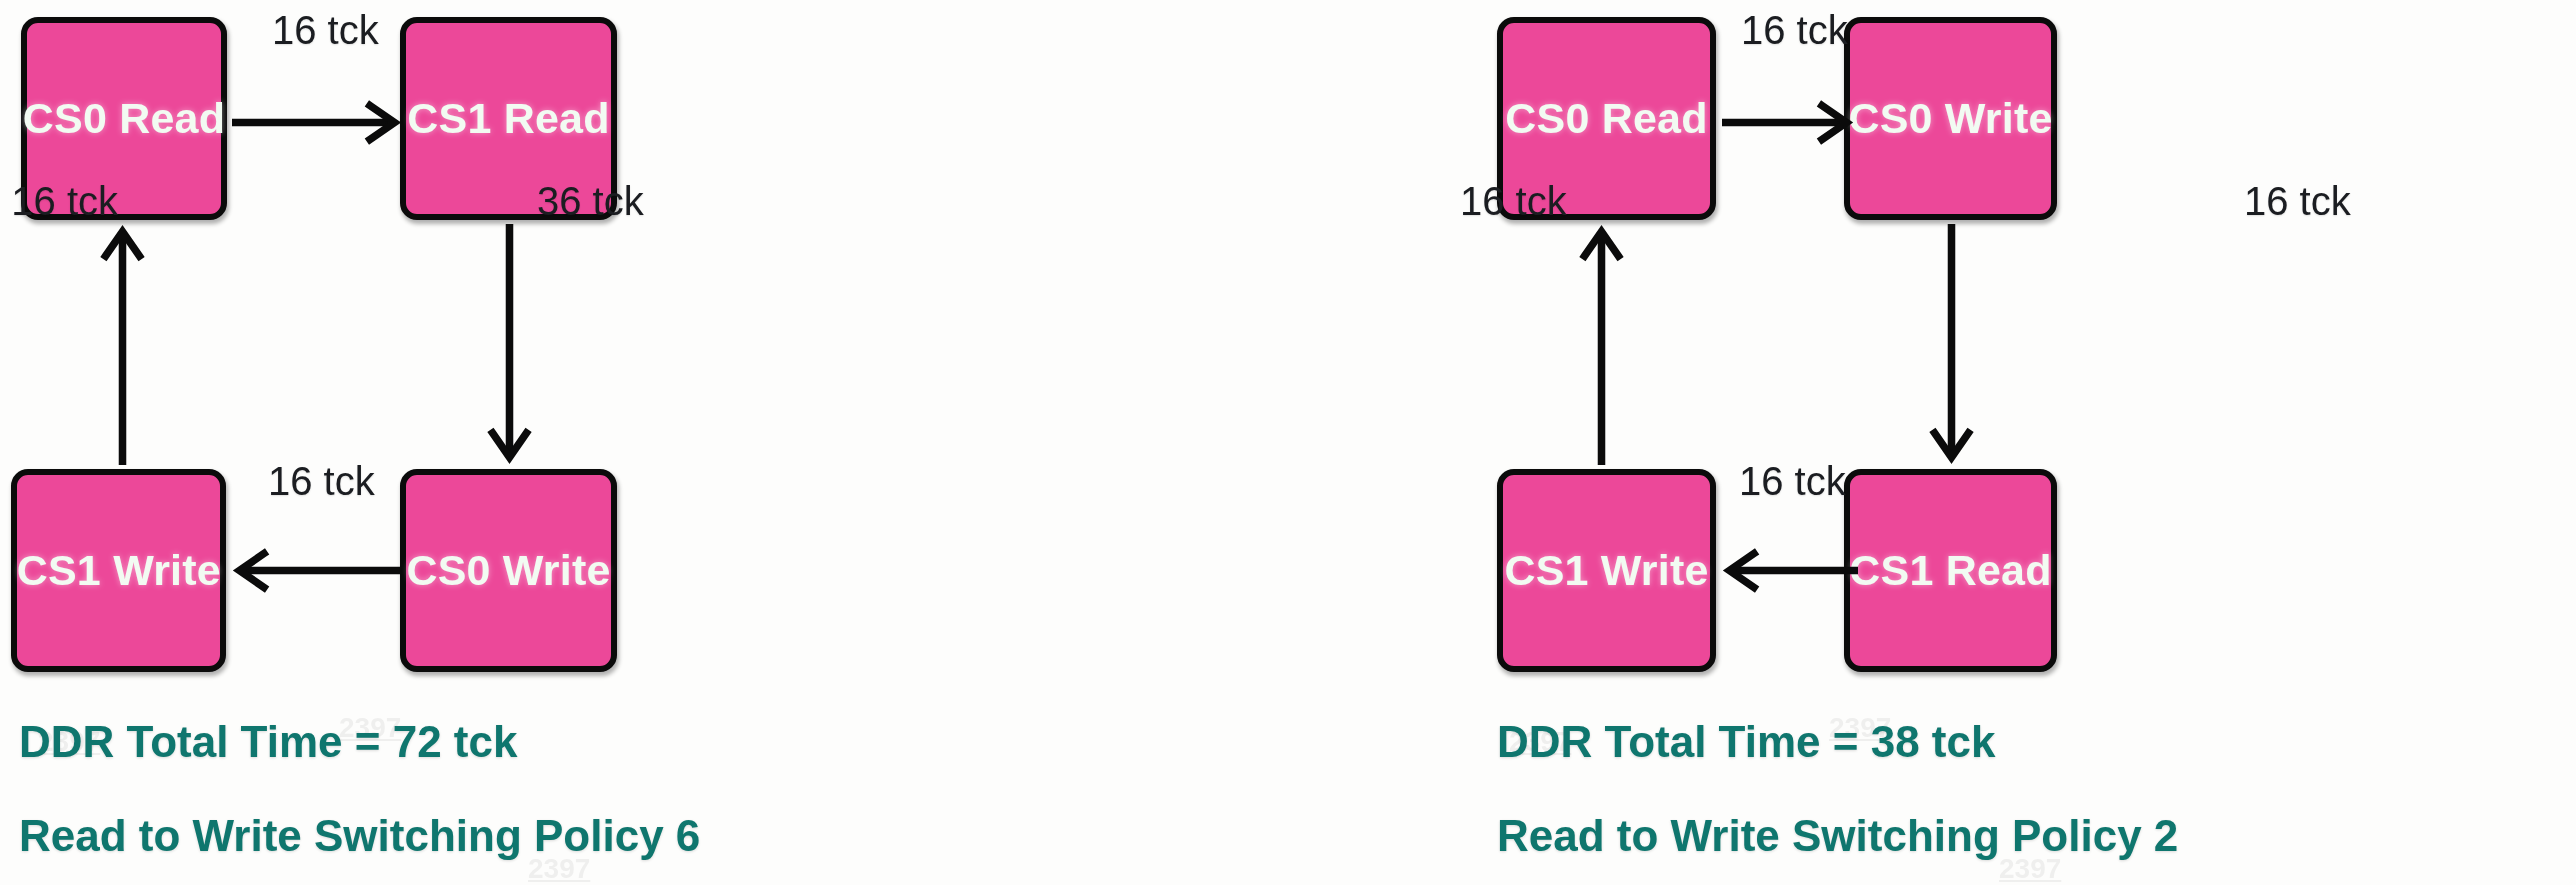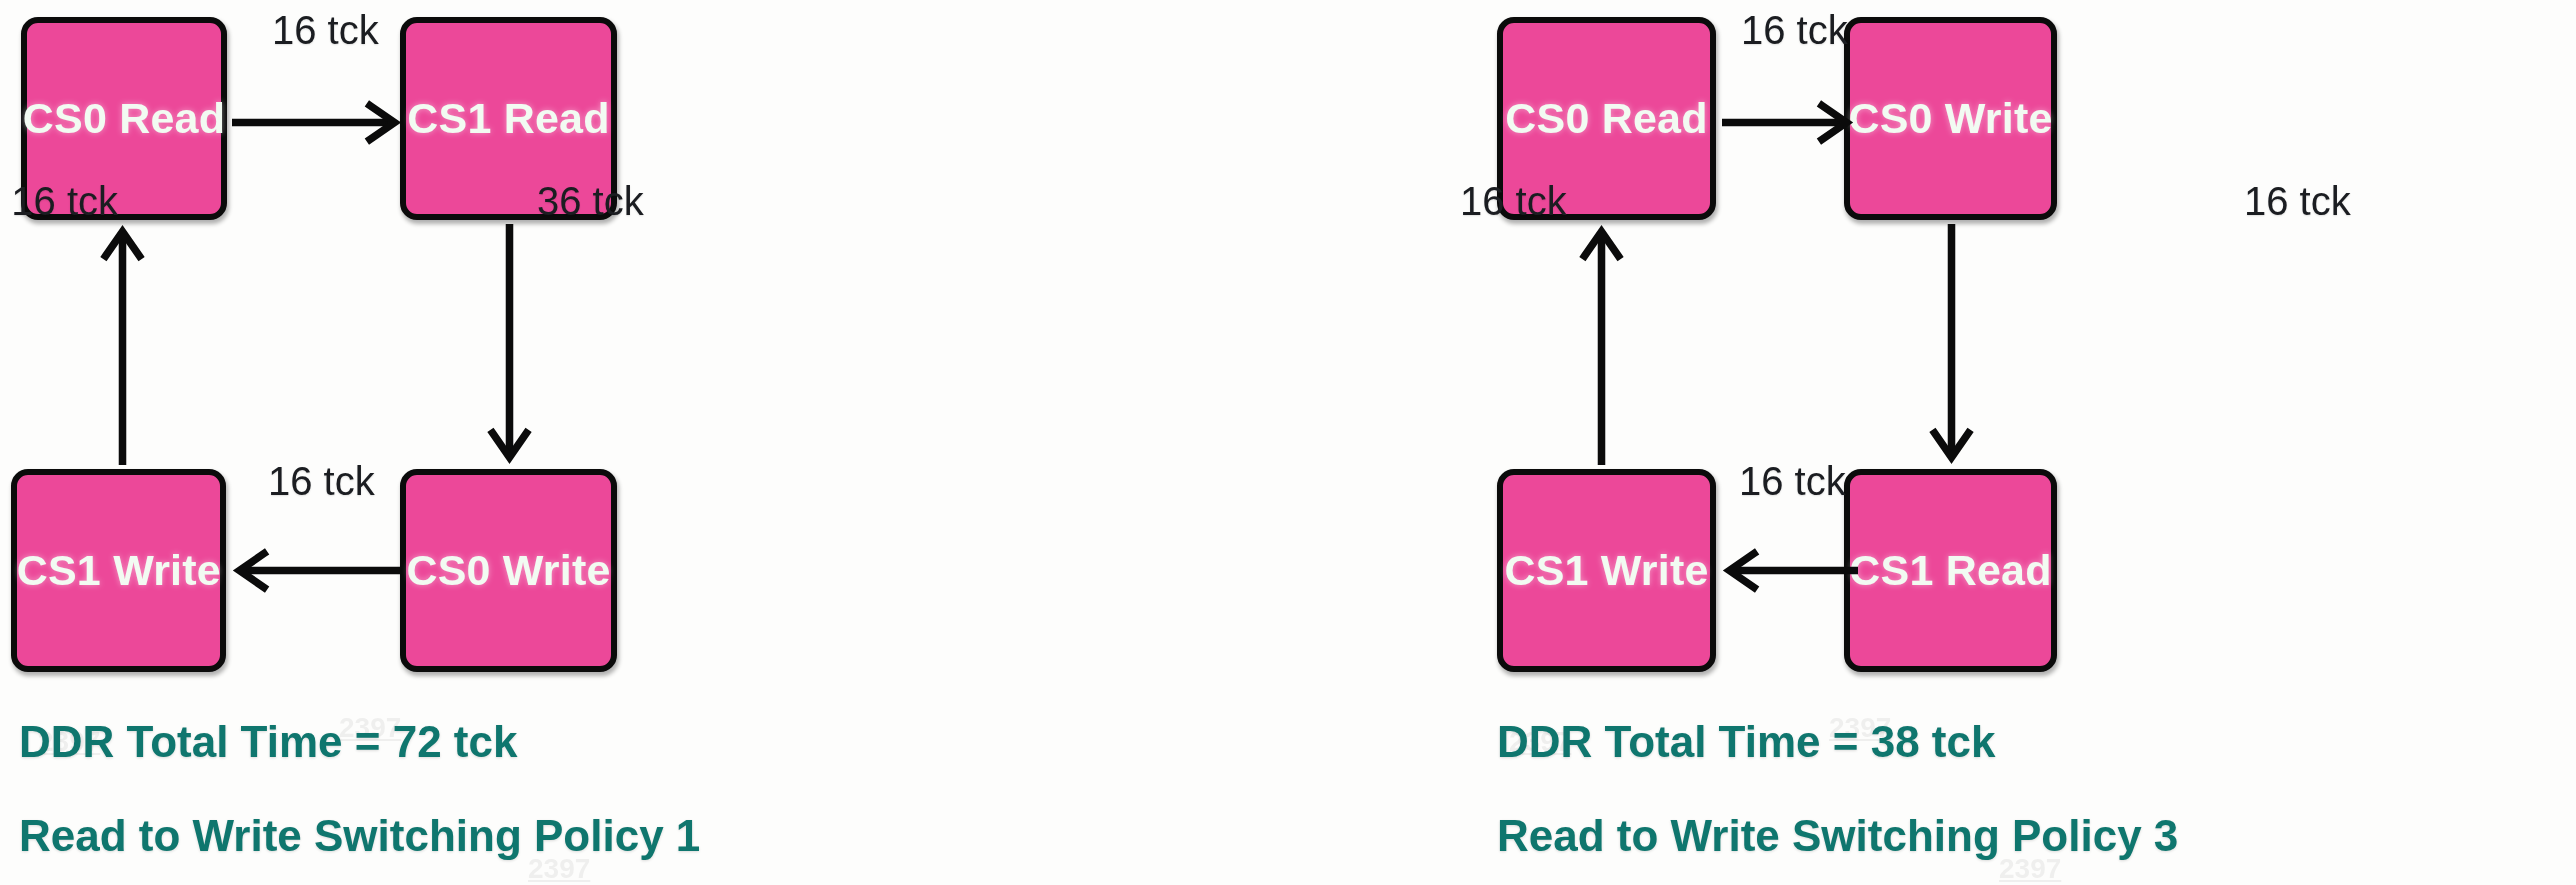--- a/index.html
+++ b/index.html
@@ -142,21 +142,21 @@
 
     <div class="arrow" style="left:94px;top:224px;width:57px;height:241px;">
       <svg width="57" height="241" viewBox="0 0 60 256">
         <line x1="30" y1="14" x2="30" y2="256" stroke="#0b0b0b" stroke-width="8"></line>
         <polyline points="12,34 30,8 48,34" fill="none" stroke="#0b0b0b" stroke-width="8" stroke-linecap="square" stroke-linejoin="miter"></polyline>
       </svg>
     </div>
     <div class="edge-label" style="left:11.3px;top:179px;">16 tck</div>
 
     <div class="caption cap-total">DDR Total Time = 72 tck</div>
-    <div class="caption cap-policy">Read to Write Switching Policy 1</div>
+    <div class="caption cap-policy">Read to Write Switching Policy 6</div>
   </div>
 
   <div class="panel" id="panel-right">
 
     <div class="node" id="R-n1">
       <span class="node-label">CS0 Read</span>
     </div>
     <div class="node" id="R-n2">
       <span class="node-label">CS0 Write</span>
     </div>
@@ -193,17 +193,17 @@
 
     <div class="arrow" style="left:285px;top:224px;width:57px;height:241px;">
       <svg width="57" height="241" viewBox="0 0 60 256">
         <line x1="30" y1="14" x2="30" y2="256" stroke="#0b0b0b" stroke-width="8"></line>
         <polyline points="12,34 30,8 48,34" fill="none" stroke="#0b0b0b" stroke-width="8" stroke-linecap="square" stroke-linejoin="miter"></polyline>
       </svg>
     </div>
     <div class="edge-label" style="left:172px;top:179px;">16 tck</div>
 
     <div class="caption cap-total">DDR Total Time = 38 tck</div>
-    <div class="caption cap-policy">Read to Write Switching Policy 3</div>
+    <div class="caption cap-policy">Read to Write Switching Policy 2</div>
   </div>
 
 </div>
 
 
 </body></html>

